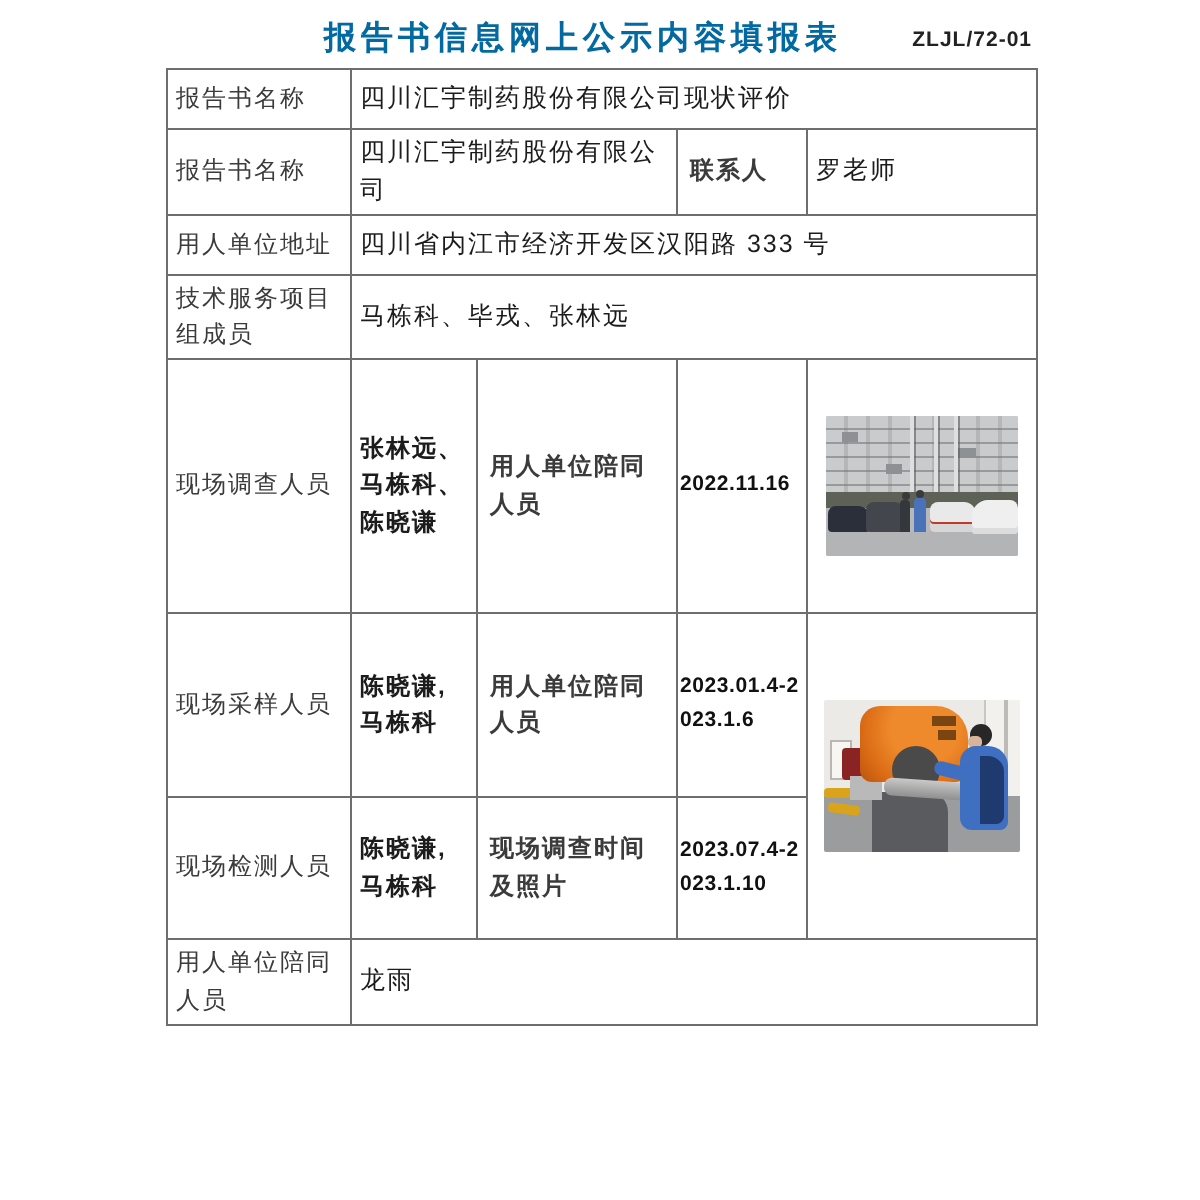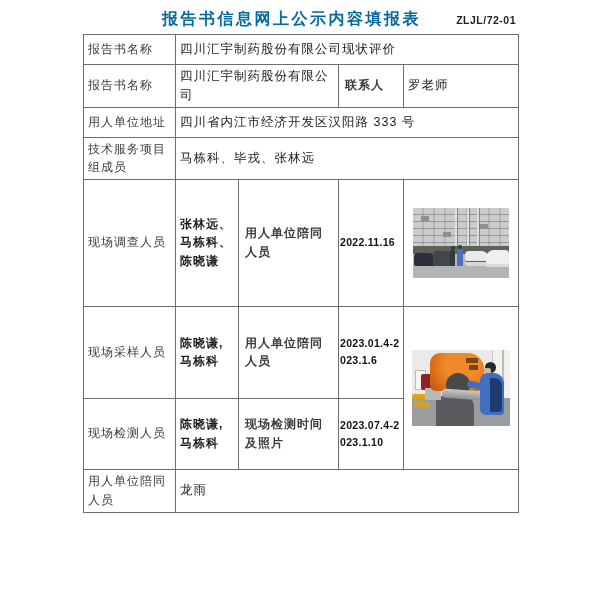--- a/index.html
+++ b/index.html
@@ -203,21 +203,21 @@
             <div class="p2-panel"></div>
             <div class="p2-arm"></div>
           </div>
         </div>
       </td>
     </tr>
 
     <tr class="r7">
       <th class="lbl">现场检测人员</th>
       <td class="names">陈晓谦,马栋科</td>
-      <td class="tlabel">现场检测时间及照片</td>
+      <td class="tlabel">现场调查时间及照片</td>
       <td class="date">2023.07.4-2023.1.10</td>
     </tr>
 
     <tr class="r8">
       <th class="lbl">用人单位陪同人员</th>
       <td class="val" colspan="4">龙雨</td>
     </tr>
   </tbody>
     </table>
 </div>

